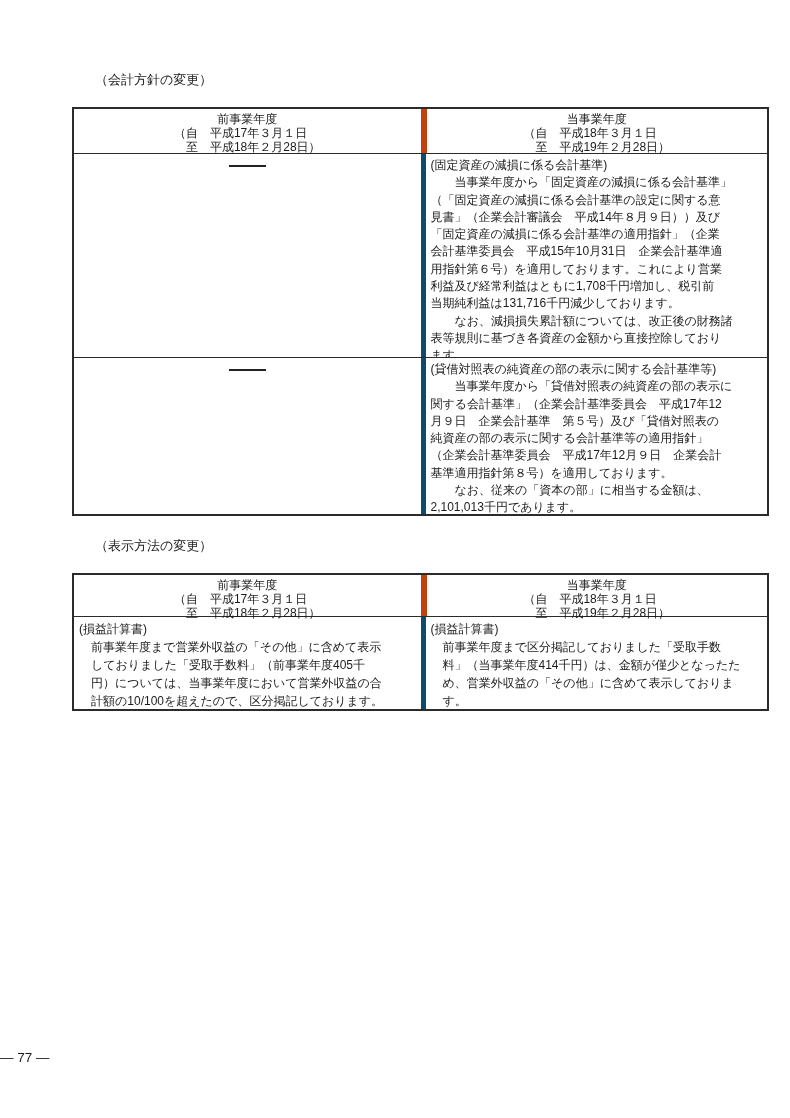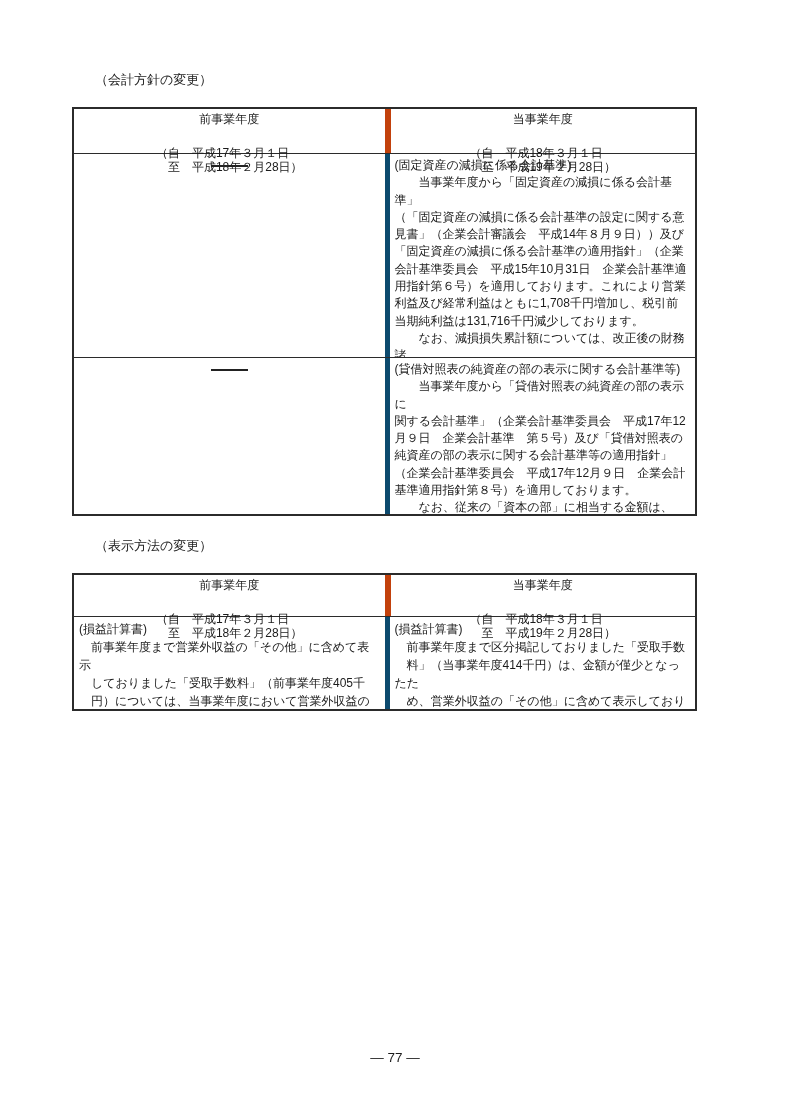--- a/index.html
+++ b/index.html
@@ -15,38 +15,37 @@
   .section-title {
     position:absolute;
     left:95px;
     font-size:13px;
     line-height:16px;
     white-space:pre;
   }
   .doc-table {
     position:absolute;
     left:72px;
-    width:625px;
+    width:697px;
     border:2px solid #2b2b2b;
     background:#fff;
   }
   .thead { display:flex; border-bottom:1px solid #2b2b2b; }
   .th {
     width:50%;
     text-align:center;
     font-size:12px;
     line-height:14px;
     padding-top:3px;
   }
   .th.right-col { border-left:6px solid #c2410c; }
   .th .period {
     display:inline-block;
     text-align:left;
     white-space:pre-line;
-    margin-top:20px;
   }
   .trow { display:flex; border-bottom:1px solid #2b2b2b; }
   .trow:last-child { border-bottom:none; }
   .cell {
     width:50%;
     padding:3px 5px 0 5px;
     font-size:12px;
     overflow:hidden;
   }
   .cell.right-col { border-left:5px solid #0c4a6e; }
@@ -57,21 +56,21 @@
   .dash {
     display:block;
     width:37px; height:0;
     border-top:2px solid #222;
     margin-top:8px;
   }
   .page-number {
     position:absolute;
     left:0; top:1050px;
     width:100%;
-    text-align:center;
+    text-align:left;
     font-size:13.5px;
   }
   
   #title-1 { top:72px; }
   #table-1 { top:107px; }
   #t1-head { height:45px; }
   #t1-row1 { height:204px; }
   #t1-row2 { height:156px; }
   #title-2 { top:538px; }
   #table-2 { top:573px; }

